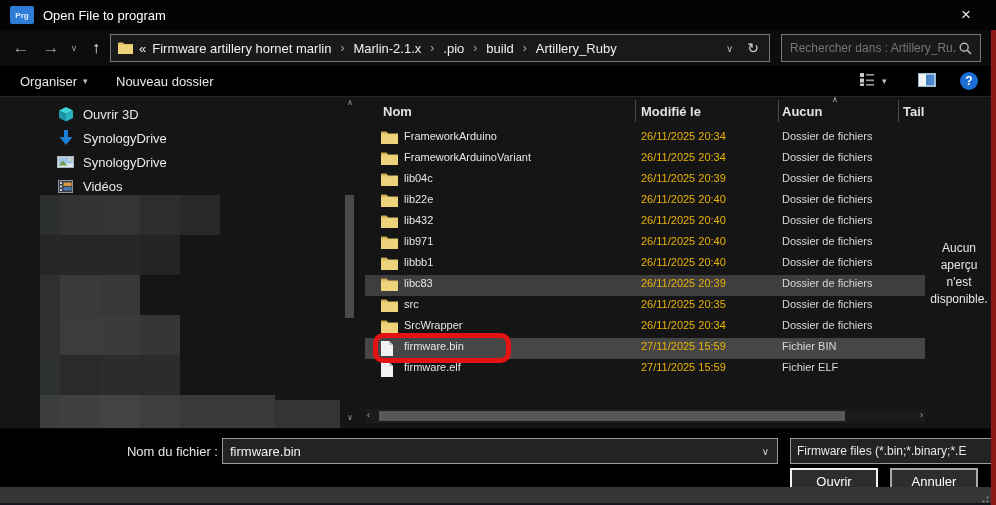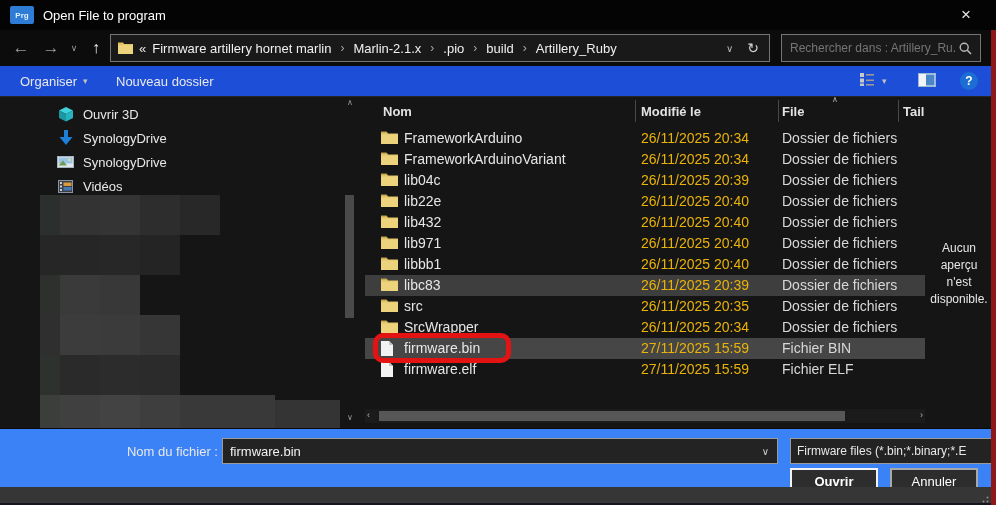--- a/index.html
+++ b/index.html
@@ -32,21 +32,21 @@
   .addr-spacer { flex:1; }
   .addr-drop { color:#b5b5b5; font-size:10px; padding:0 10px; }
   .addr-refresh { color:#d5d5d5; font-size:14px; padding:0 10px 0 4px; }
   .searchbox { position:absolute; left:781px; top:4px; width:200px; height:28px; background:#191919;
                border:1px solid #757575; display:flex; align-items:center; }
   .searchbox input { flex:1; background:transparent; border:none; outline:none; color:#9d9d9d;
                      font-size:12px; padding-left:8px; font-family:"Liberation Sans", sans-serif; width:160px; }
   .searchbox .mag { padding:0 8px 0 2px; display:flex; }
 
   
-  .toolbar { position:absolute; top:66px; left:0; right:0; height:31px; background:#1d4ed8; border-bottom:1px solid #262626; }
+  .toolbar { position:absolute; top:66px; left:0; right:0; height:31px; background:#000000; border-bottom:1px solid #262626; }
   .tb-item { position:absolute; top:0; height:30px; display:flex; align-items:center; color:#e8e8e8; font-size:13px; gap:6px; }
   .tb-organize { left:20px; }
   .tb-newfolder { left:116px; }
   .tb-caret { color:#c0c0c0; font-size:9px; }
   .tb-views { left:860px; gap:8px; }
   .tb-pane { left:918px; }
   .tb-help { left:960px; }
   .help-circle { width:18px; height:18px; border-radius:50%; background:#1c6ed4; color:#ffffff;
                  font-size:12px; font-weight:bold; display:flex; align-items:center; justify-content:center; }
 
@@ -65,52 +65,52 @@
 
   
   .list-header { position:absolute; left:365px; top:0; width:560px; height:29px; color:#e2e2e2; font-size:13px; }
   .col { position:absolute; top:7px;font-weight:bold; }
   .col-nom { left:18px; } .col-mod { left:276px; } .col-type { left:417px; } .col-tail { left:538px; }
   .col-div { position:absolute; top:3px; width:1px; height:22px; background:#484848; }
   .cd1 { left:270px; } .cd2 { left:413px; } .cd3 { left:533px; }
   .sort-caret { position:absolute; left:467px; top:-2px; color:#b5b5b5; font-size:8px; }
 
   .rows { position:absolute; left:365px; top:31px; width:560px; }
-  .row { position:relative; height:21px; font-size:14px; color:#e6e6e6; }
+  .row { position:relative; height:21px; font-size:11px; color:#e6e6e6; }
   .row.hl { background:#3e3e3e; }
   .row.sel { background:#464646; }
   .r-icon { position:absolute; left:16px; top:3px; display:flex; }
   .r-name { position:absolute; left:39px; top:2px; white-space:nowrap; }
   .r-mod  { position:absolute; left:276px; top:2px; color:#eab308; white-space:nowrap; }
   .r-type { position:absolute; left:417px; top:2px; color:#d8d8d8; white-space:nowrap; }
   .ann { position:absolute; left:8px; top:-5px; width:138px; height:30px; border:5px solid #e31313;
          border-radius:10px; z-index:5; pointer-events:none; }
 
   .hscroll { position:absolute; left:365px; top:312px; width:560px; height:14px; background:#1b1b1b; }
   .hs-left  { position:absolute; left:2px;  top:1px; color:#b8b8b8; font-size:9px; }
   .hs-right { position:absolute; right:2px; top:1px; color:#b8b8b8; font-size:9px; }
   .hs-thumb { position:absolute; left:14px; top:2px; width:466px; height:10px; background:#575757; }
 
   .preview-msg { position:absolute; left:927px; top:143px; width:64px; color:#e6e6e6; font-size:12px;
                  text-align:center; line-height:17px; }
 
   
-  .footer { position:absolute; top:428px; left:0; right:0; height:77px; background:#3b82f6; border-top:1px solid #0a0a0a; }
+  .footer { position:absolute; top:428px; left:0; right:0; height:77px; background:#000000; border-top:1px solid #0a0a0a; }
   .fn-label { position:absolute; left:20px; top:15px; width:198px; text-align:right; color:#e8e8e8; font-size:13px; }
   .fn-input-wrap { position:absolute; left:222px; top:9px; width:556px; height:26px; background:#232323;
                    border:1px solid #9a9a9a; display:flex; align-items:center; }
   .fn-input-wrap input { flex:1; background:transparent; border:none; outline:none; color:#f2f2f2;
                          font-size:13px; padding-left:7px; font-family:"Liberation Sans", sans-serif; }
   .combo-caret { color:#cfcfcf; font-size:10px; padding:0 8px; }
   .ft-select { position:absolute; left:790px; top:9px; width:216px; height:26px; background:#232323;
                border:1px solid #9a9a9a; display:flex; align-items:center; overflow:hidden; }
   .ft-select .ft-text { color:#e8e8e8; font-size:12px; padding-left:6px; white-space:nowrap; flex:1; }
   .btn { position:absolute; top:39px; height:26px; background:#2d2d2d; color:#ffffff; font-size:13px;
          display:flex; align-items:center; justify-content:center; }
-  .btn-open   { left:790px; width:88px; border:2px solid #f2f2f2;font-weight:bold; }
+  .btn-open   { left:790px; width:88px; border:2px solid #f2f2f2; }
   .btn-cancel { left:890px; width:88px; border:2px solid #a8a8a8; }
   .bottom-strip { position:absolute; top:58px; left:0; right:0; height:19px; background:#363636; }
   .grip { position:absolute; right:7px; top:64px; }
   .bottom-edge { position:absolute; bottom:0; left:0; right:0; height:2px; background:#16161f; }
 
   .red-edge { position:absolute; right:0; top:30px; width:5px; height:475px; background:#8e1717; z-index:50; }
 </style>
 </head>
 <body>
 
@@ -272,21 +272,21 @@
         <div class="mosaic-block" style="left: 275px; top: 303px; width: 65px; height: 30px; background: rgb(52, 52, 52);"></div>
       </div>
 
     <div class="side-scroll-up">∧</div>
     <div class="side-scroll-thumb"></div>
     <div class="side-scroll-down">∨</div>
 
     <div class="list-header">
       <span class="col col-nom">Nom</span>
       <span class="col col-mod">Modifié le</span>
-      <span class="col col-type">File</span>
+      <span class="col col-type">Aucun</span>
       <span class="col col-tail">Tail</span>
       <span class="col-div cd1"></span>
       <span class="col-div cd2"></span>
       <span class="col-div cd3"></span>
       <span class="sort-caret">∧</span>
     </div>
 
     <div class="rows" id="rows">
         <div class="row">
     <span class="r-icon">

